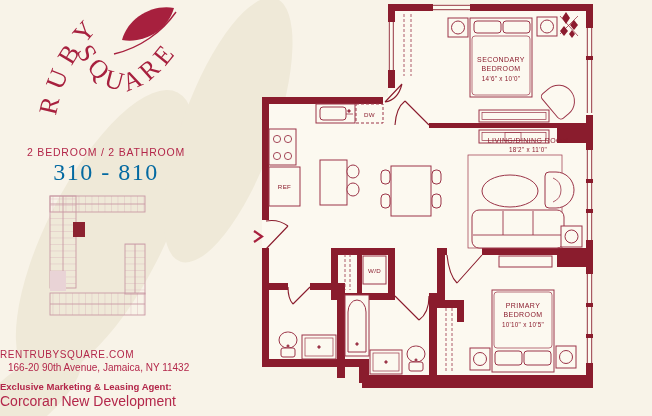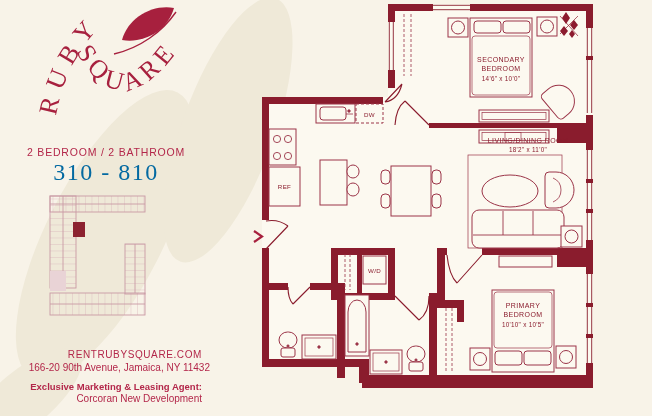--- a/index.html
+++ b/index.html
@@ -12,25 +12,25 @@
   
   .unit-range{
     left:0;top:116px;width:212px;text-align:center;
     font-family:"Liberation Serif",serif;
     font-size:24px;color:#0369a1;letter-spacing:1.5px;margin-top:43px;
   }
   .unit-type{
     left:0;top:146px;width:212px;text-align:center;
     font-size:10.5px;color:#B3274A;letter-spacing:0.8px;
   }
-  .footer{left:0;width:202px;text-align:right;color:#B3274A;}
+  .footer{left:0;width:202px;text-align:left;color:#B3274A;}
   .footer-website{top:349px;font-size:10px;letter-spacing:0.6px;}
   .footer-address{top:362px;font-size:10px;padding-left:8px;}
   .footer-agent1{top:381px;font-size:9.5px;font-weight:bold;}
-  .footer-agent2{top:393px;font-size:10px;}
+  .footer-agent2{top:393px;font-size:14px;}
   
   .logo-word{
     font-family:"Liberation Serif",serif;
     fill:#A7203E;
   }
   .room-name{font-family:"Liberation Sans",sans-serif;font-size:7px;fill:#8A1C2D;letter-spacing:.4px;}
   .room-dims{font-family:"Liberation Sans",sans-serif;font-size:6.3px;fill:#8A1C2D;letter-spacing:.3px;}
   .appliance-label{font-family:"Liberation Sans",sans-serif;font-size:6.2px;fill:#8A1C2D;letter-spacing:.3px;}
   svg text{text-anchor:middle;}
 </style>

